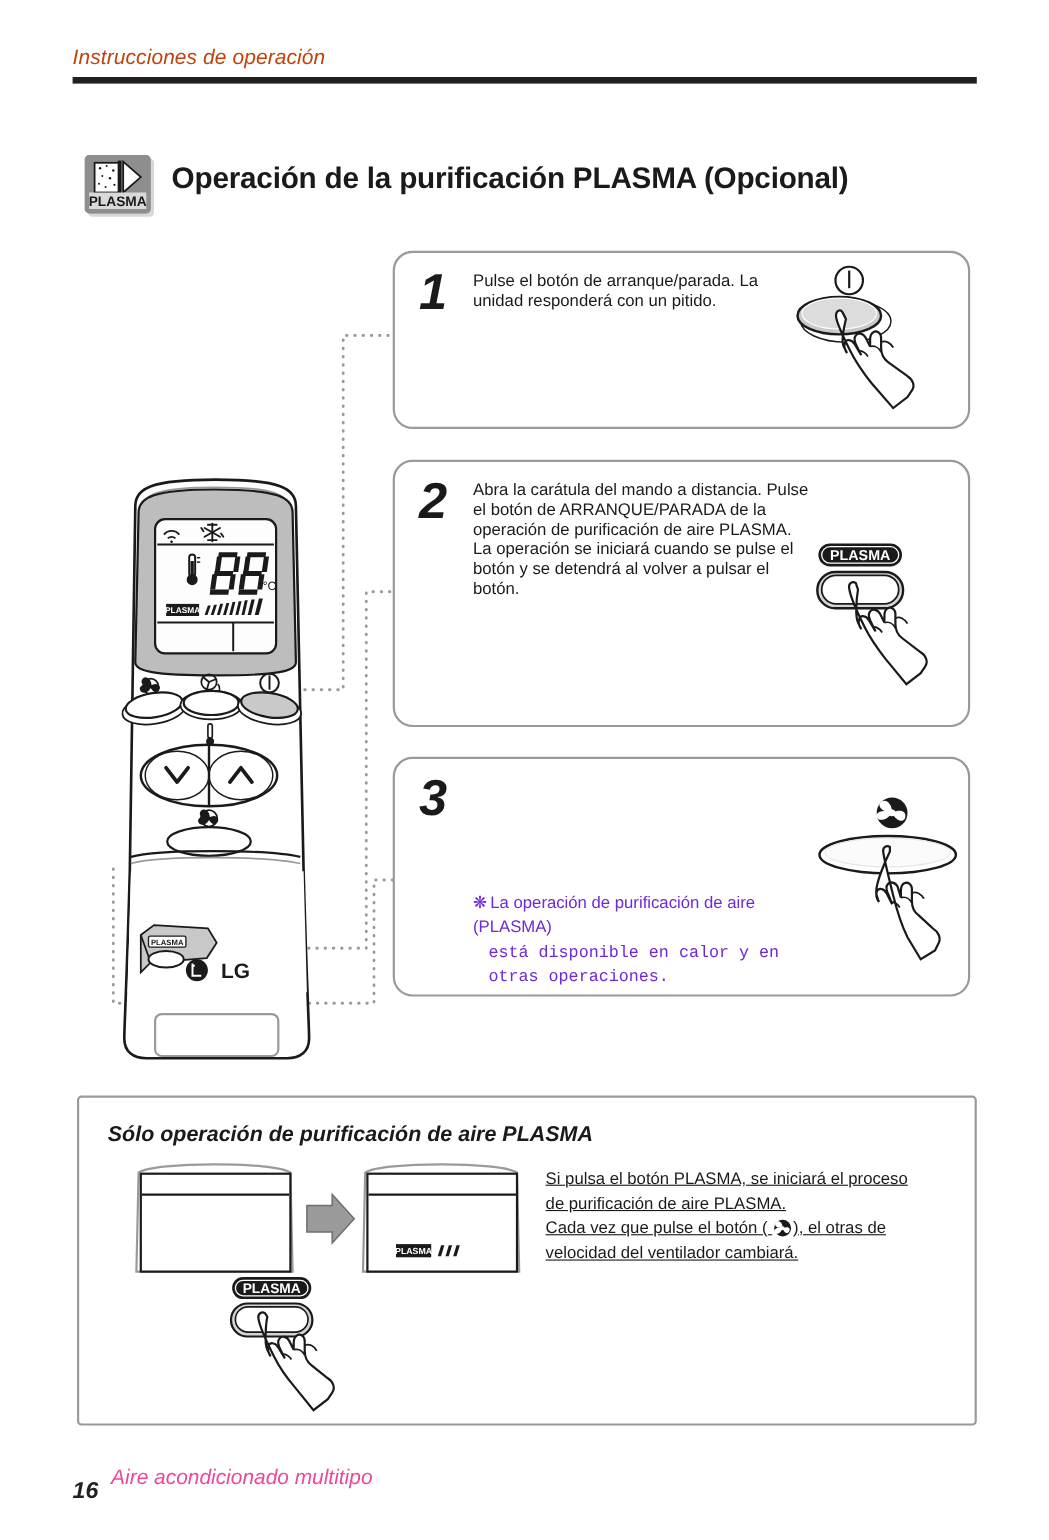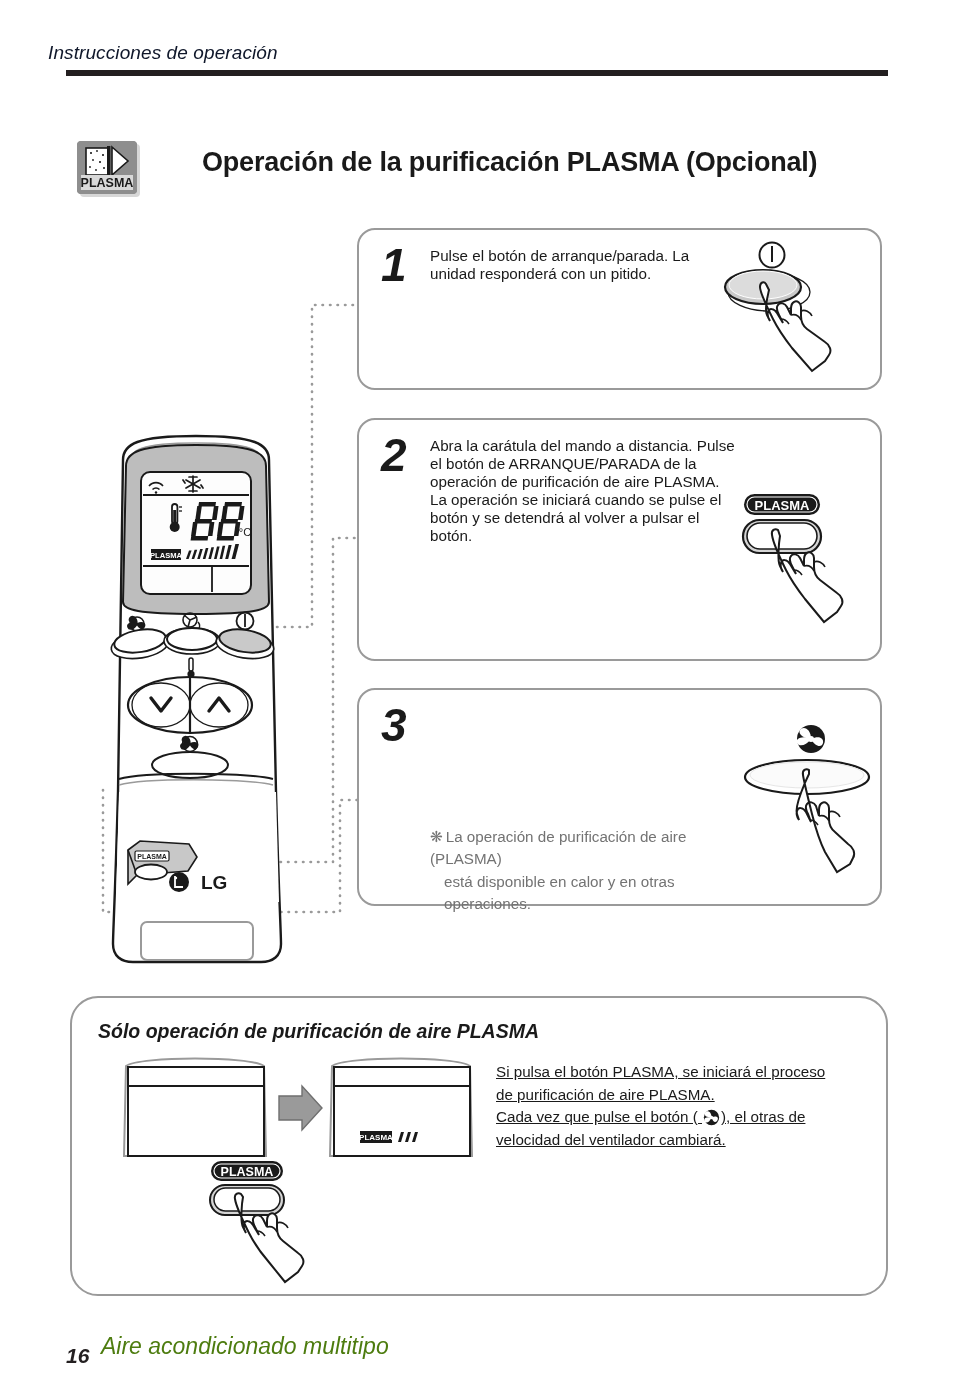--- a/index.html
+++ b/index.html
@@ -8,40 +8,40 @@
     background:#ffffff;
     font-family:"Liberation Sans", sans-serif;
     color:#1a1a1a;
     position:relative;
     overflow:hidden;
   }
   .page{position:relative;width:954px;height:1400px;}
 
   
   .hdr-text{
-    position:absolute;left:48px;top:42px;
-    font-size:19px;font-style:italic;font-weight:400;color:#0f172a;
+    position:absolute;left:66px;top:42px;
+    font-size:19px;font-style:italic;font-weight:400;color:#c2410c;
     letter-spacing:.1px;
   }
   .hdr-rule{
     position:absolute;left:66px;top:70px;width:822px;height:6px;
     background:#231f20;
   }
 
   
   .title-icon{
     position:absolute;left:77px;top:141px;width:60px;height:53px;
     background:#8e8e8e;border-radius:4px;
     box-shadow:3px 3px 0 #d7d7d7;
     overflow:hidden;
   }
   .title-icon .inner{position:absolute;inset:0;}
   .title-txt{
     position:absolute;left:156px;top:147px;
-    font-size:27px;font-weight:bold;color:#1a1a1a;letter-spacing:-.2px;margin-left:46px;
+    font-size:27px;font-weight:bold;color:#1a1a1a;letter-spacing:-.2px;
   }
 
   
   .stepbox{
     position:absolute;
     border:2.5px solid #9a9a9a;border-radius:18px;background:#fff;
     box-sizing:border-box;
   }
   #step1{left:357px;top:228px;width:525px;height:162px;}
   #step2{left:357px;top:418px;width:525px;height:243px;}
@@ -51,53 +51,53 @@
     position:absolute;left:22px;top:8px;
     font-size:46px;font-weight:bold;font-style:italic;color:#1a1a1a;
     font-family:"Liberation Sans", sans-serif;
     letter-spacing:-2px;
   }
   .steptext{
     position:absolute;left:71px;top:17px;width:305px;
     font-size:15.2px;line-height:18px;color:#1a1a1a;
   }
   .stepnote{
-    position:absolute;left:71px;top:136px;width:330px;
-    font-size:15.2px;line-height:22.3px;color:#737373;
+    position:absolute;left:71px;top:120px;width:330px;
+    font-size:15.2px;line-height:22.3px;color:#6d28d9;
   }
   .stepnote .star{margin-right:3px;}
-  .stepnote .ind{display:block;padding-left:14px;}
+  .stepnote .ind{display:block;padding-left:14px;font-family:Liberation Mono, monospace;}
 
   
   .remote{position:absolute;left:93px;top:432px;width:210px;height:535px;}
 
   
   .botbox{
     position:absolute;left:70px;top:996px;width:818px;height:300px;
-    border:2.5px solid #9a9a9a;border-radius:28px;background:#fff;
+    border:2.5px solid #9a9a9a;border-radius:4px;background:#fff;
     box-sizing:border-box;
   }
   .bot-title{
     position:absolute;left:26px;top:22px;
     font-size:19.5px;font-weight:bold;font-style:italic;color:#1a1a1a;
   }
   .bot-para{
     position:absolute;left:424px;top:63px;width:370px;
     font-size:15.2px;line-height:22.5px;color:#1a1a1a;text-decoration:underline;
   }
   .inline-fan{display:inline-block;vertical-align:-4px;width:17px;height:17px;margin:0 1px;}
 
   
   .foot-num{
     position:absolute;left:66px;top:1332px;
     font-size:21px;font-weight:bold;font-style:italic;color:#231f20;margin-top:12px;
   }
   .foot-txt{
     position:absolute;left:101px;top:1333px;
-    font-size:23px;font-style:italic;color:#4d7c0f;
+    font-size:19px;font-style:italic;color:#ec4899;
   }
 
   svg{display:block;overflow:visible;}
 </style>
 </head>
 <body>
 
 <div class="page">
 
   <div class="hdr-text">Instrucciones de operación</div>

